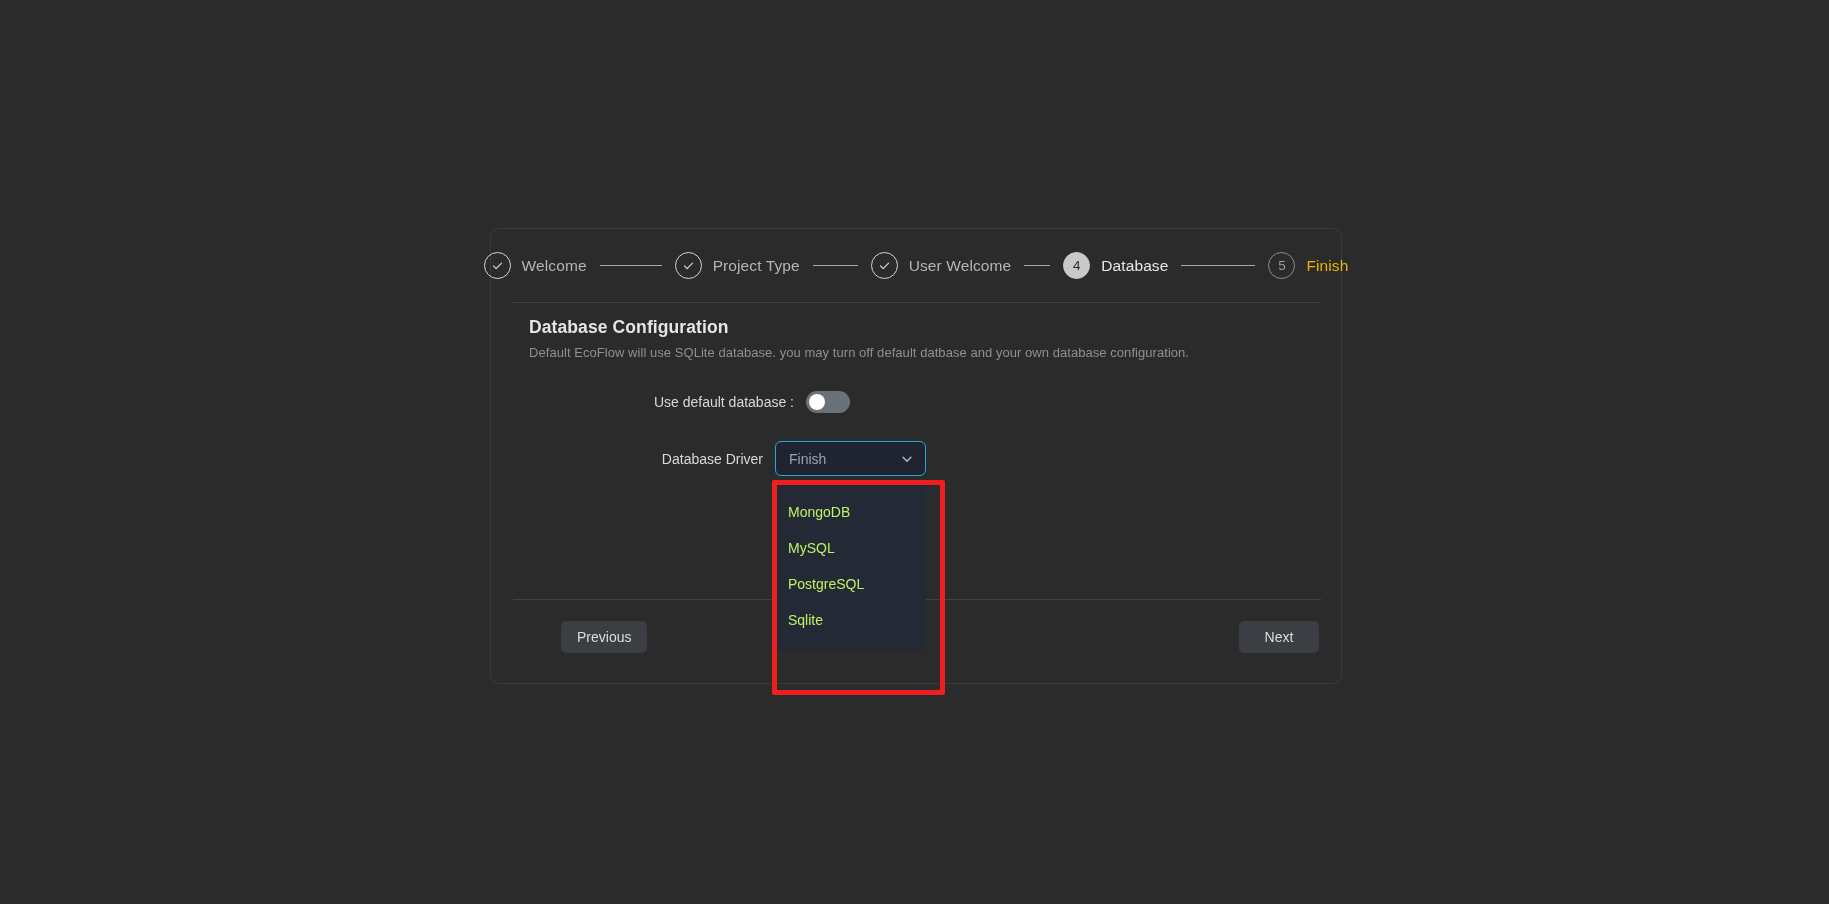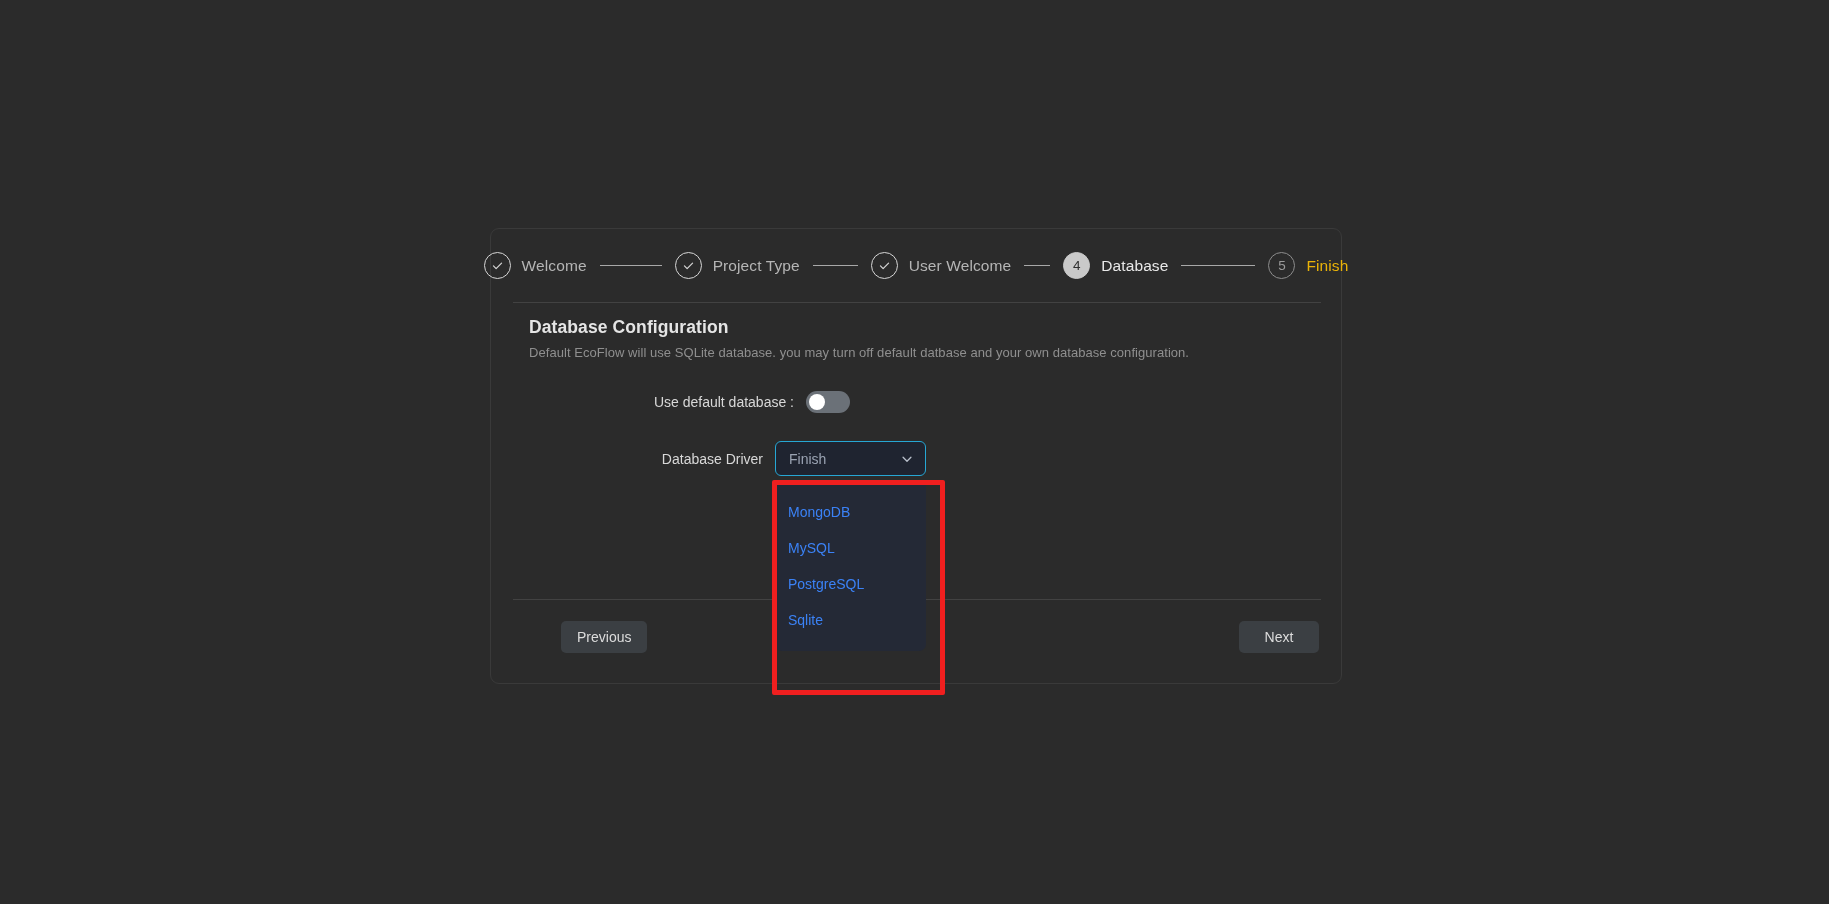--- a/index.html
+++ b/index.html
@@ -260,21 +260,21 @@
     padding: 11px 0 13px 0;
     z-index: 40;
   }
 
   .dropdown-option {
     height: 36px;
     display: flex;
     align-items: center;
     padding: 0 0 0 13px;
     font-size: 14px;
-    color: #3b82f6;
+    color: #bef264;
     cursor: pointer;
     white-space: nowrap;
   }
 
   
   #annotation-box {
     position: absolute;
     left: 772px;
     top: 480px;
     width: 173px;

